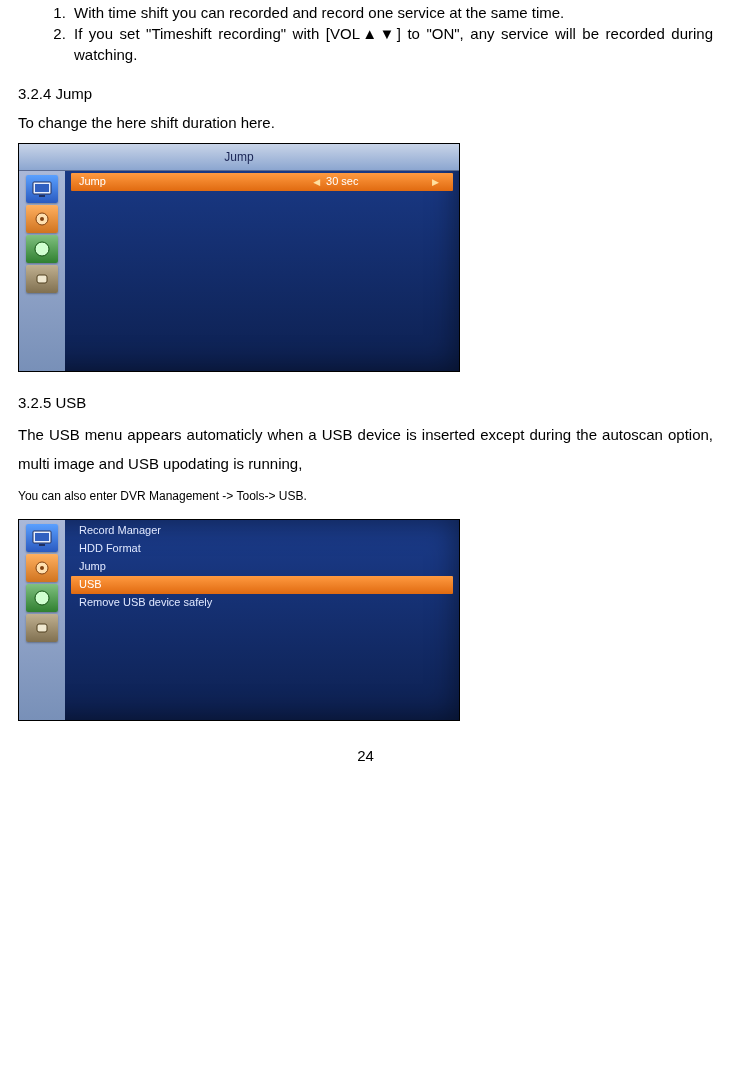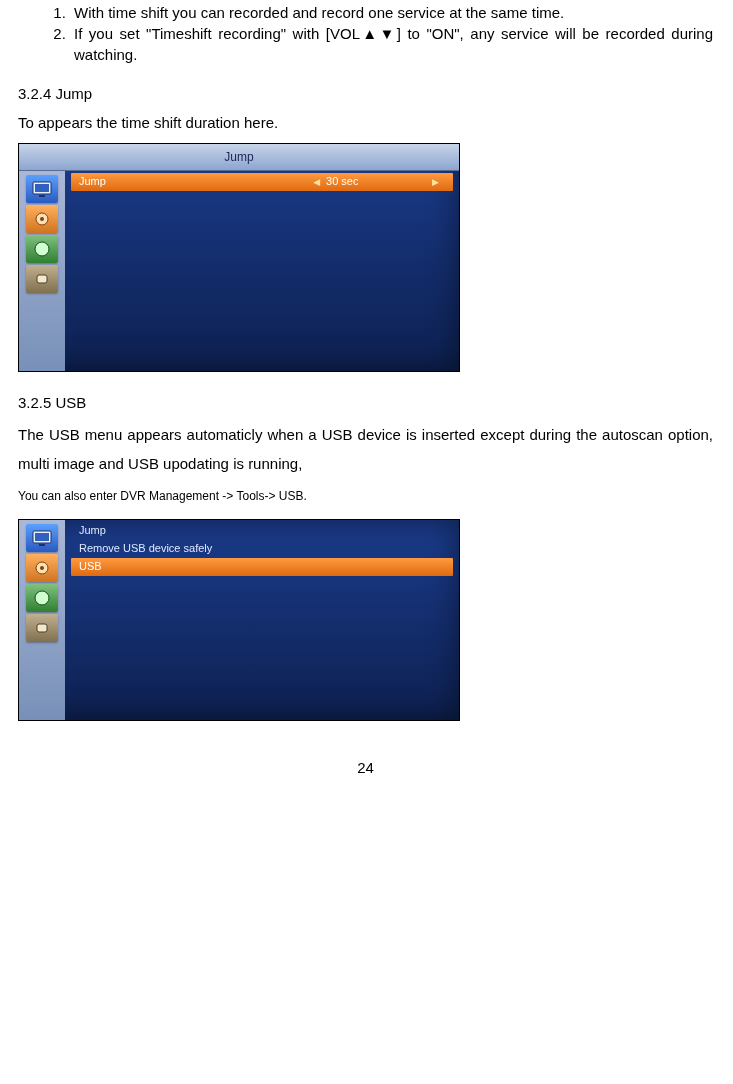--- a/index.html
+++ b/index.html
@@ -95,34 +95,34 @@
   .ss-row .label { flex: 1; }
   .ss-row .arrow { color: #ffe0a0; padding: 0 6px; font-size:9px; }
   .ss-row .value { width: 100px; color:#fff; }
   .ss-row.selected {
     background: linear-gradient(#ff9a40, #e06a10);
     color: #fff;
     border-radius: 1px;
   }
   .page-num {
     text-align: center;
-    margin-top: 36px;
+    margin-top: 24px;
     font-size: 15px;
   }
 </style>
 </head>
 <body>
 
 <ol class="numbered">
   <li>With time shift you can recorded and record one service at the same time.</li>
   <li>If you set "Timeshift recording" with [VOL▲▼] to "ON", any service will be recorded during watching.</li>
 </ol>
 
 <h3 class="section">3.2.4    Jump</h3>
-<p class="body">To appears the time shift duration here.</p>
+<p class="body">To change the here shift duration here.</p>
 
 <div class="screenshot">
   <div class="ss-titlebar">Jump</div>
   <div class="ss-body">
     <div class="ss-sidebar">
       <div class="ss-icon tv">
         <svg width="24" height="24" viewBox="0 0 24 24">
             <rect x="3" y="5" width="18" height="12" rx="1" fill="#e8f0ff" stroke="#203060"></rect>
             <rect x="5" y="7" width="14" height="8" fill="#3060c0"></rect>
             <rect x="9" y="18" width="6" height="2" fill="#203060"></rect>
@@ -182,25 +182,31 @@
           </svg>
       </div>
       <div class="ss-icon plug">
         <svg width="24" height="24" viewBox="0 0 24 24">
             <rect x="7" y="8" width="10" height="8" rx="2" fill="#f0e8d0" stroke="#504020"></rect>
           </svg>
       </div>
     </div>
     <div class="ss-main">
       <div class="ss-row">
+          <span class="label">Record Manager</span>
+        </div>
+      <div class="ss-row">
+          <span class="label">HDD Format</span>
+        </div>
+      <div class="ss-row">
           <span class="label">Jump</span>
-        </div>
-      <div class="ss-row">
-          <span class="label">Remove USB device safely</span>
         </div>
       <div class="ss-row selected">
           <span class="label">USB</span>
         </div>
+      <div class="ss-row">
+          <span class="label">Remove USB device safely</span>
+        </div>
     </div>
   </div>
 </div>
 
 <div class="page-num">24</div>
 
 </body></html>

